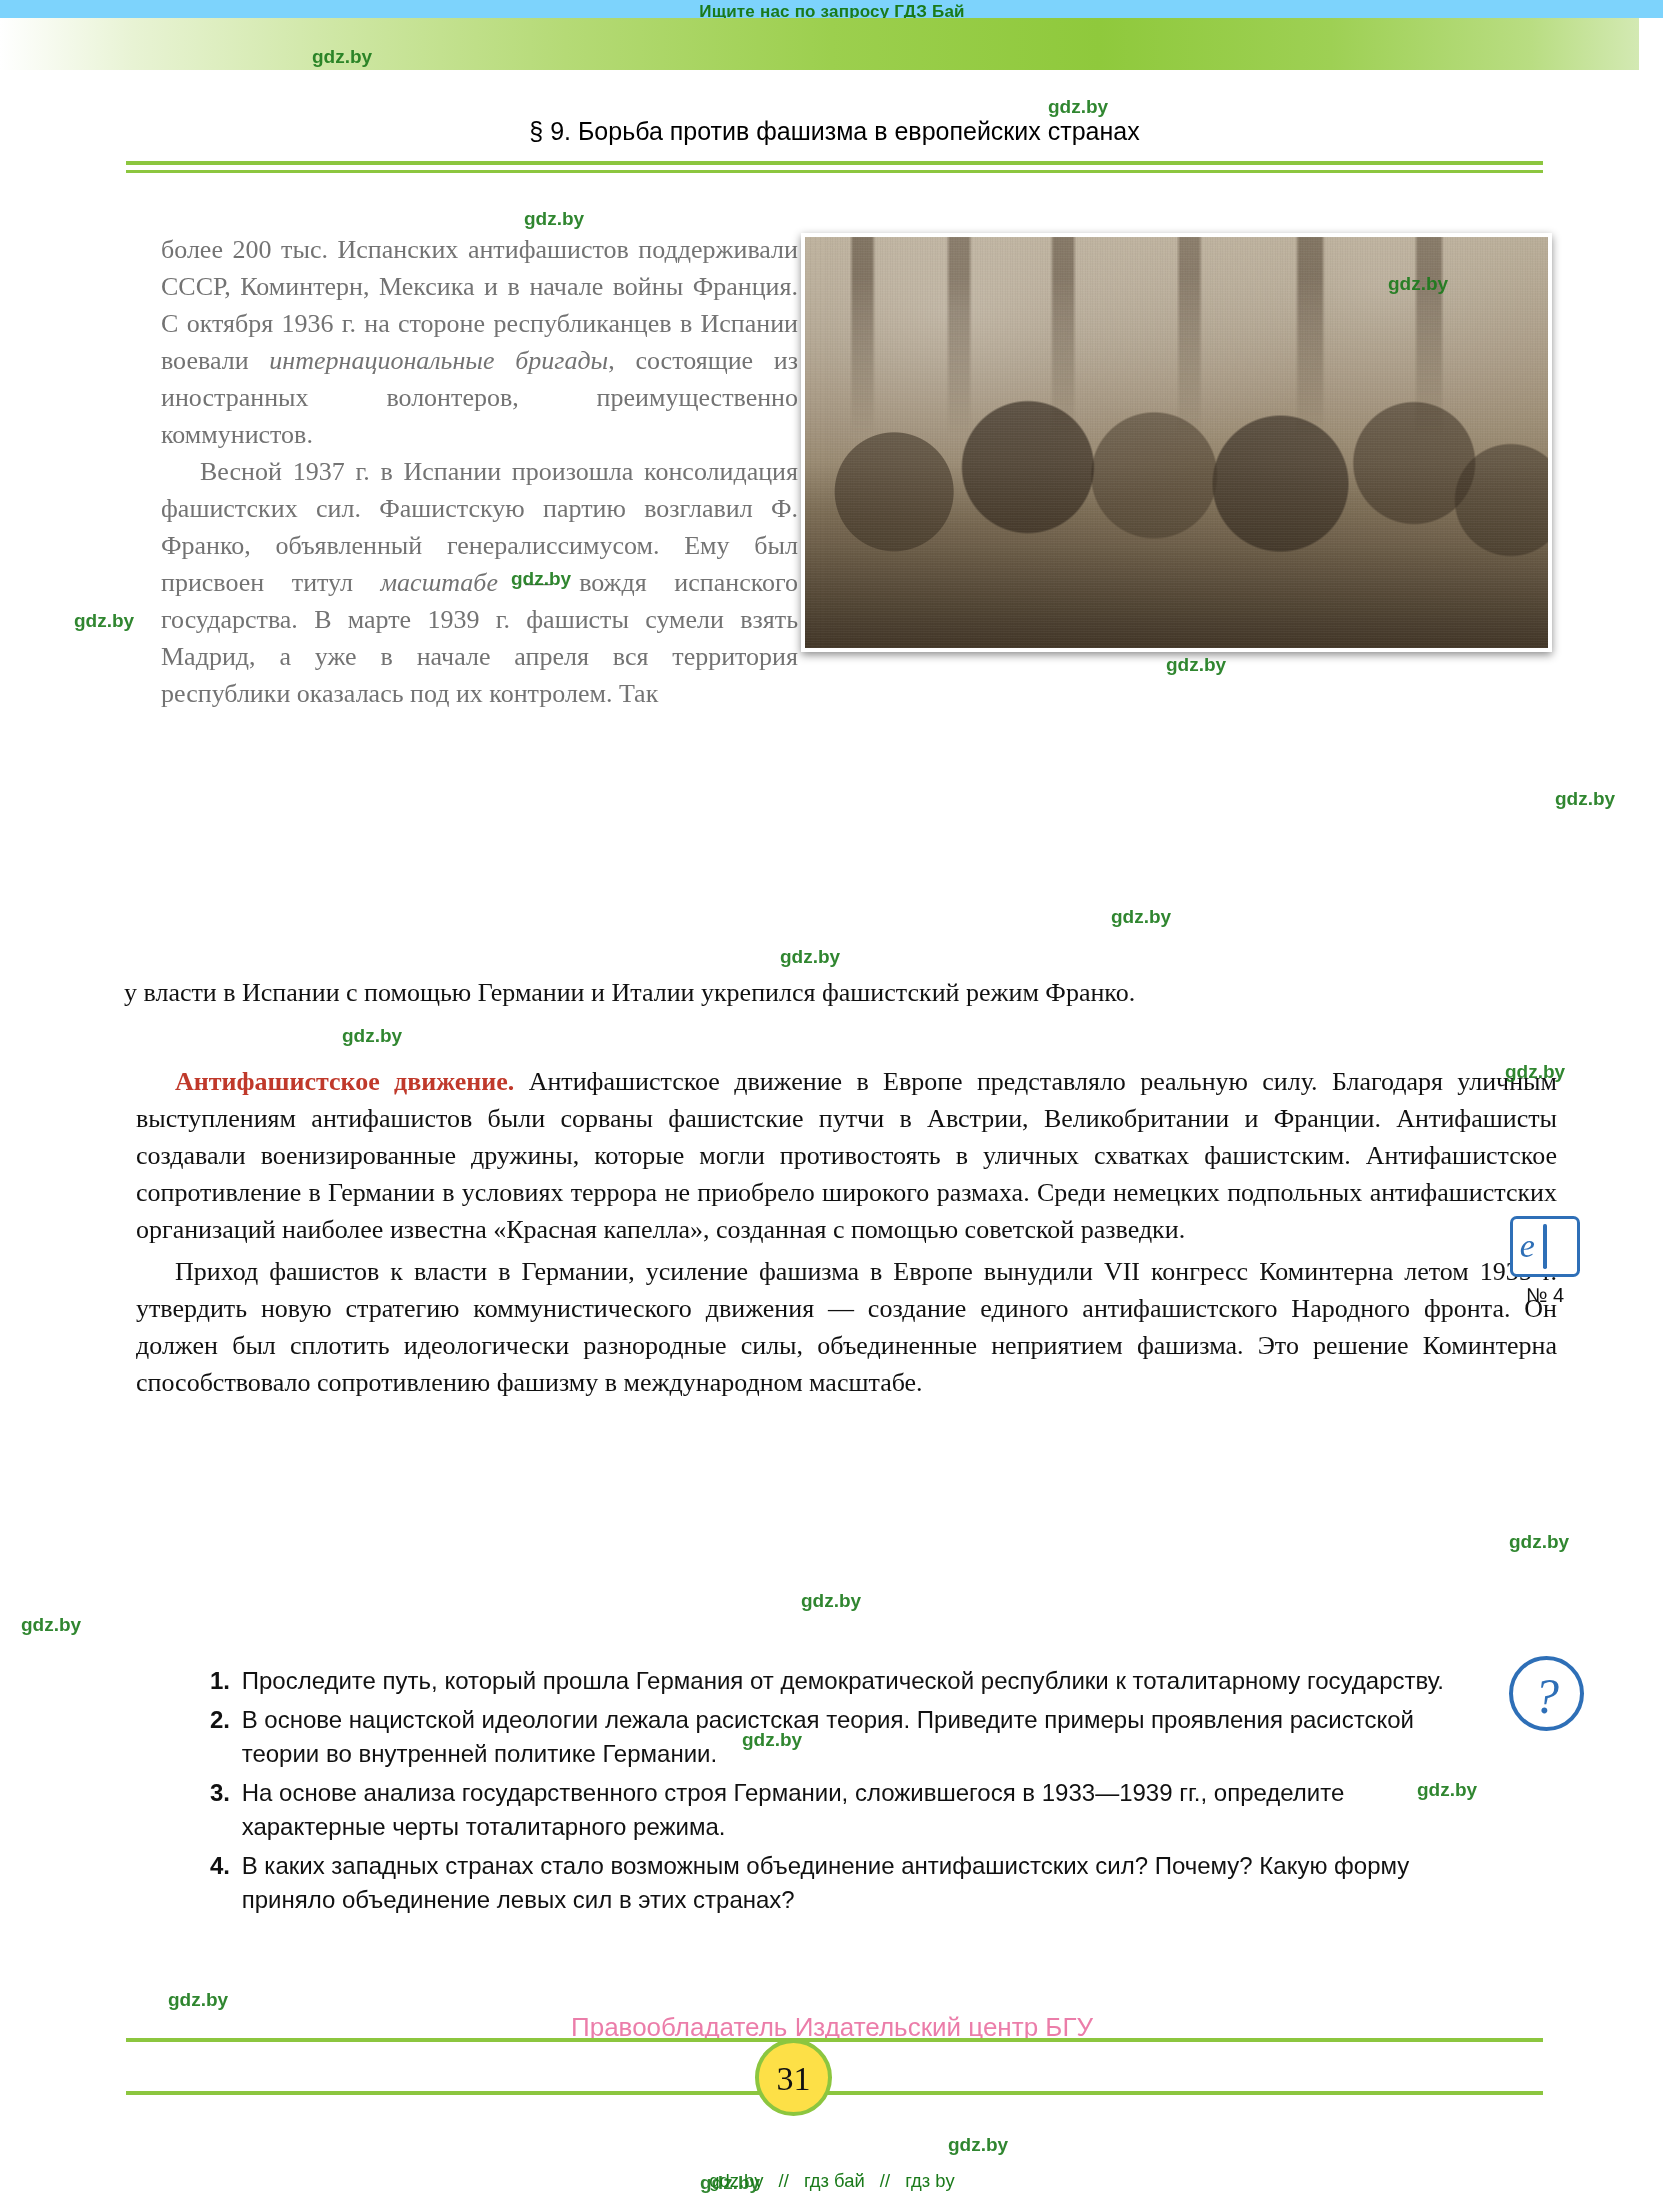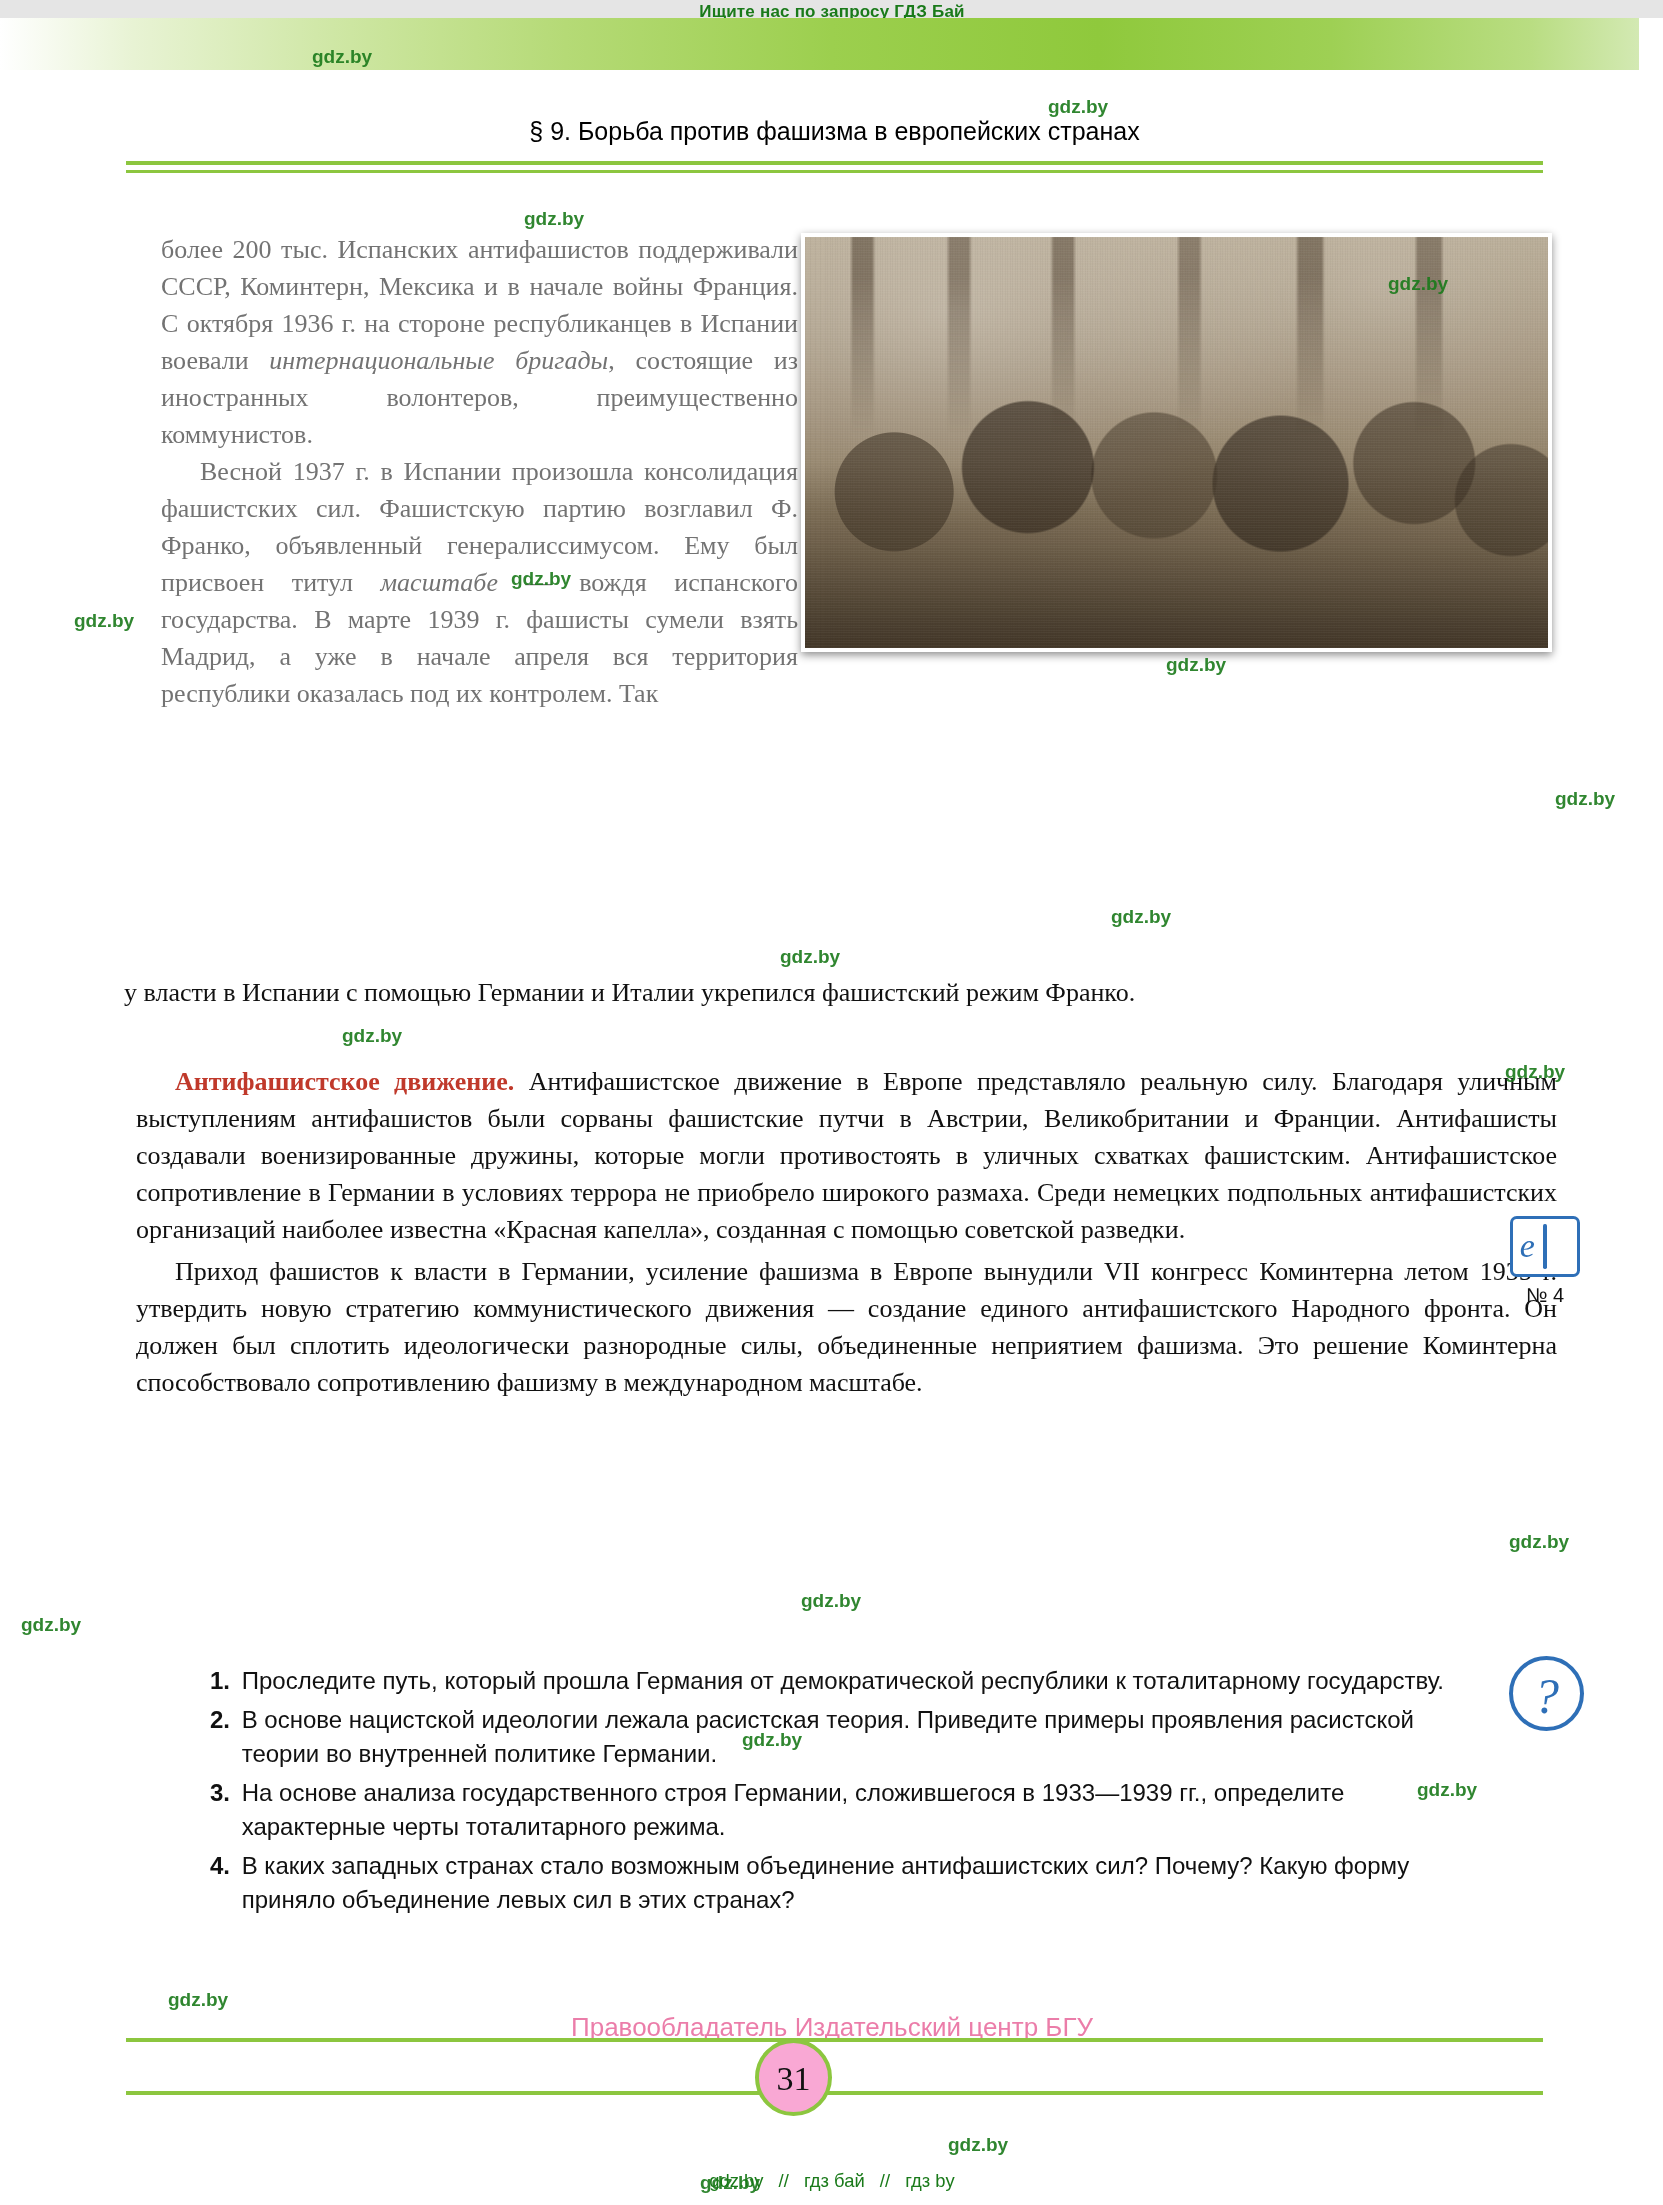--- a/index.html
+++ b/index.html
@@ -14,21 +14,21 @@
     font-family: "Liberation Serif", serif;
     overflow: hidden;
   }
 
   
   .top-banner {
     position: absolute;
     left: 0; top: 0;
     width: 1664px;
     height: 18.4px;
-    background: #e5e5e5;
+    background: #7dd3fc;
   }
   .top-banner-text {
     position: absolute;
     left: 0; top: 1.7px;
     width: 1664px;
     text-align: center;
     font-family: "Liberation Sans", sans-serif;
     font-weight: bold;
     font-size: 17px;
     color: #1a7a1a;
@@ -269,21 +269,21 @@
 
   
   .foot-rule-a { left: 126px; top: 2038px; width: 1417px; height: 4.2px; }
   .foot-rule-b { left: 126px; top: 2091px; width: 1417px; height: 4.2px; }
   .page-circle {
     position: absolute;
     left: 755px; top: 2039px;
     width: 77px; height: 77px;
     border: 4.2px solid #8cc63f;
     border-radius: 50%;
-    background: #f9a8d4;
+    background: #fde047;
     text-align: center;
     font-family: "Liberation Serif", serif;
     font-size: 34px;
     line-height: 72px;
     color: #111;
     box-sizing: border-box;
   }
   .copyright {
     position: absolute;
     left: 0; top: 2012px;

